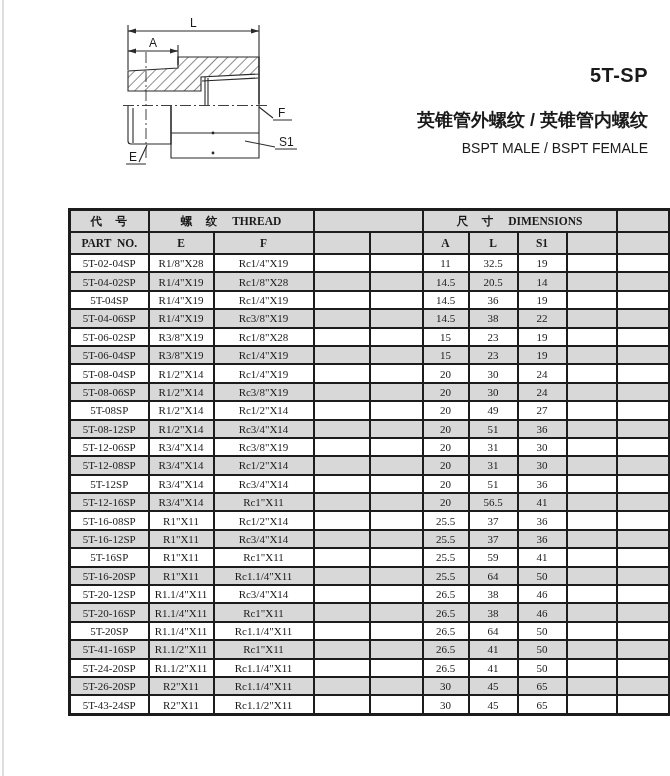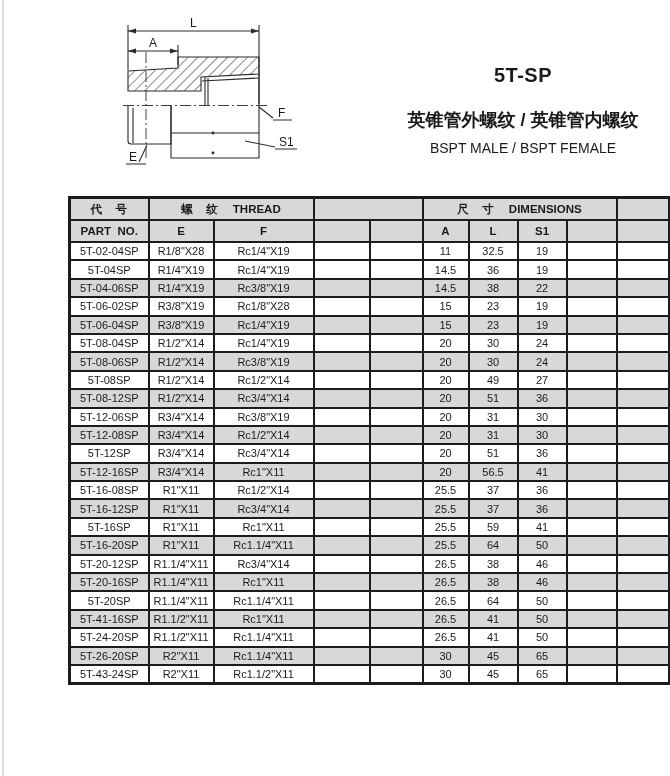--- a/index.html
+++ b/index.html
@@ -8,30 +8,31 @@
     font-family:"Liberation Sans","DejaVu Sans",sans-serif;color:#1a1a1a;
     overflow:hidden;
   }
   .scan-edge{position:absolute;left:2px;top:0;bottom:0;width:2px;background:#dedede;}
 
   
   .drawing-wrap{position:absolute;left:98px;top:8px;width:215px;height:185px;}
   svg text{font-family:"Liberation Sans","DejaVu Sans",sans-serif;}
 
   
-  .title-block{position:absolute;left:398px;top:64px;width:250px;text-align:center;}
+  .title-block{position:absolute;left:398px;top:64px;width:250px;text-align:right;}
   .model{font-size:20px;font-weight:bold;letter-spacing:.5px;}
   .sub-zh{margin-top:21px;font-size:18px;font-weight:bold;}
   .sub-en{margin-top:8px;font-size:14px;}
 
   
   .spec-table{
-    position:absolute;left:68px;top:196px;width:600px;
+    position:absolute;left:68px;top:208px;width:600px;
     border-collapse:collapse;table-layout:fixed;
     font-size:11px;
+    font-family:Liberation Serif, serif;
   }
   .spec-table th,.spec-table td{
     border:2px solid #1c1c1c;
     text-align:center;vertical-align:middle;
     padding:0;overflow:hidden;white-space:pre;
   }
   .spec-table{border:3px solid #1c1c1c;}
   .spec-table thead th{height:20px;background:#d8d8d8;font-weight:bold;font-size:11.5px;}
   .spec-table tbody td{height:16.4px;font-size:11px;}
   .spec-table tbody tr.alt td{background:#d8d8d8;}
@@ -141,20 +142,32 @@
         <td>R1/8"X28</td>
         <td>Rc1/4"X19</td>
         <td></td>
         <td></td>
         <td>11</td>
         <td>32.5</td>
         <td>19</td>
         <td></td>
         <td></td>
       </tr>
+      <tr class="alt">
+        <td>5T-04-02SP</td>
+        <td>R1/4"X19</td>
+        <td>Rc1/8"X28</td>
+        <td></td>
+        <td></td>
+        <td>14.5</td>
+        <td>20.5</td>
+        <td>14</td>
+        <td></td>
+        <td></td>
+      </tr>
       <tr>
         <td>5T-04SP</td>
         <td>R1/4"X19</td>
         <td>Rc1/4"X19</td>
         <td></td>
         <td></td>
         <td>14.5</td>
         <td>36</td>
         <td>19</td>
         <td></td>

